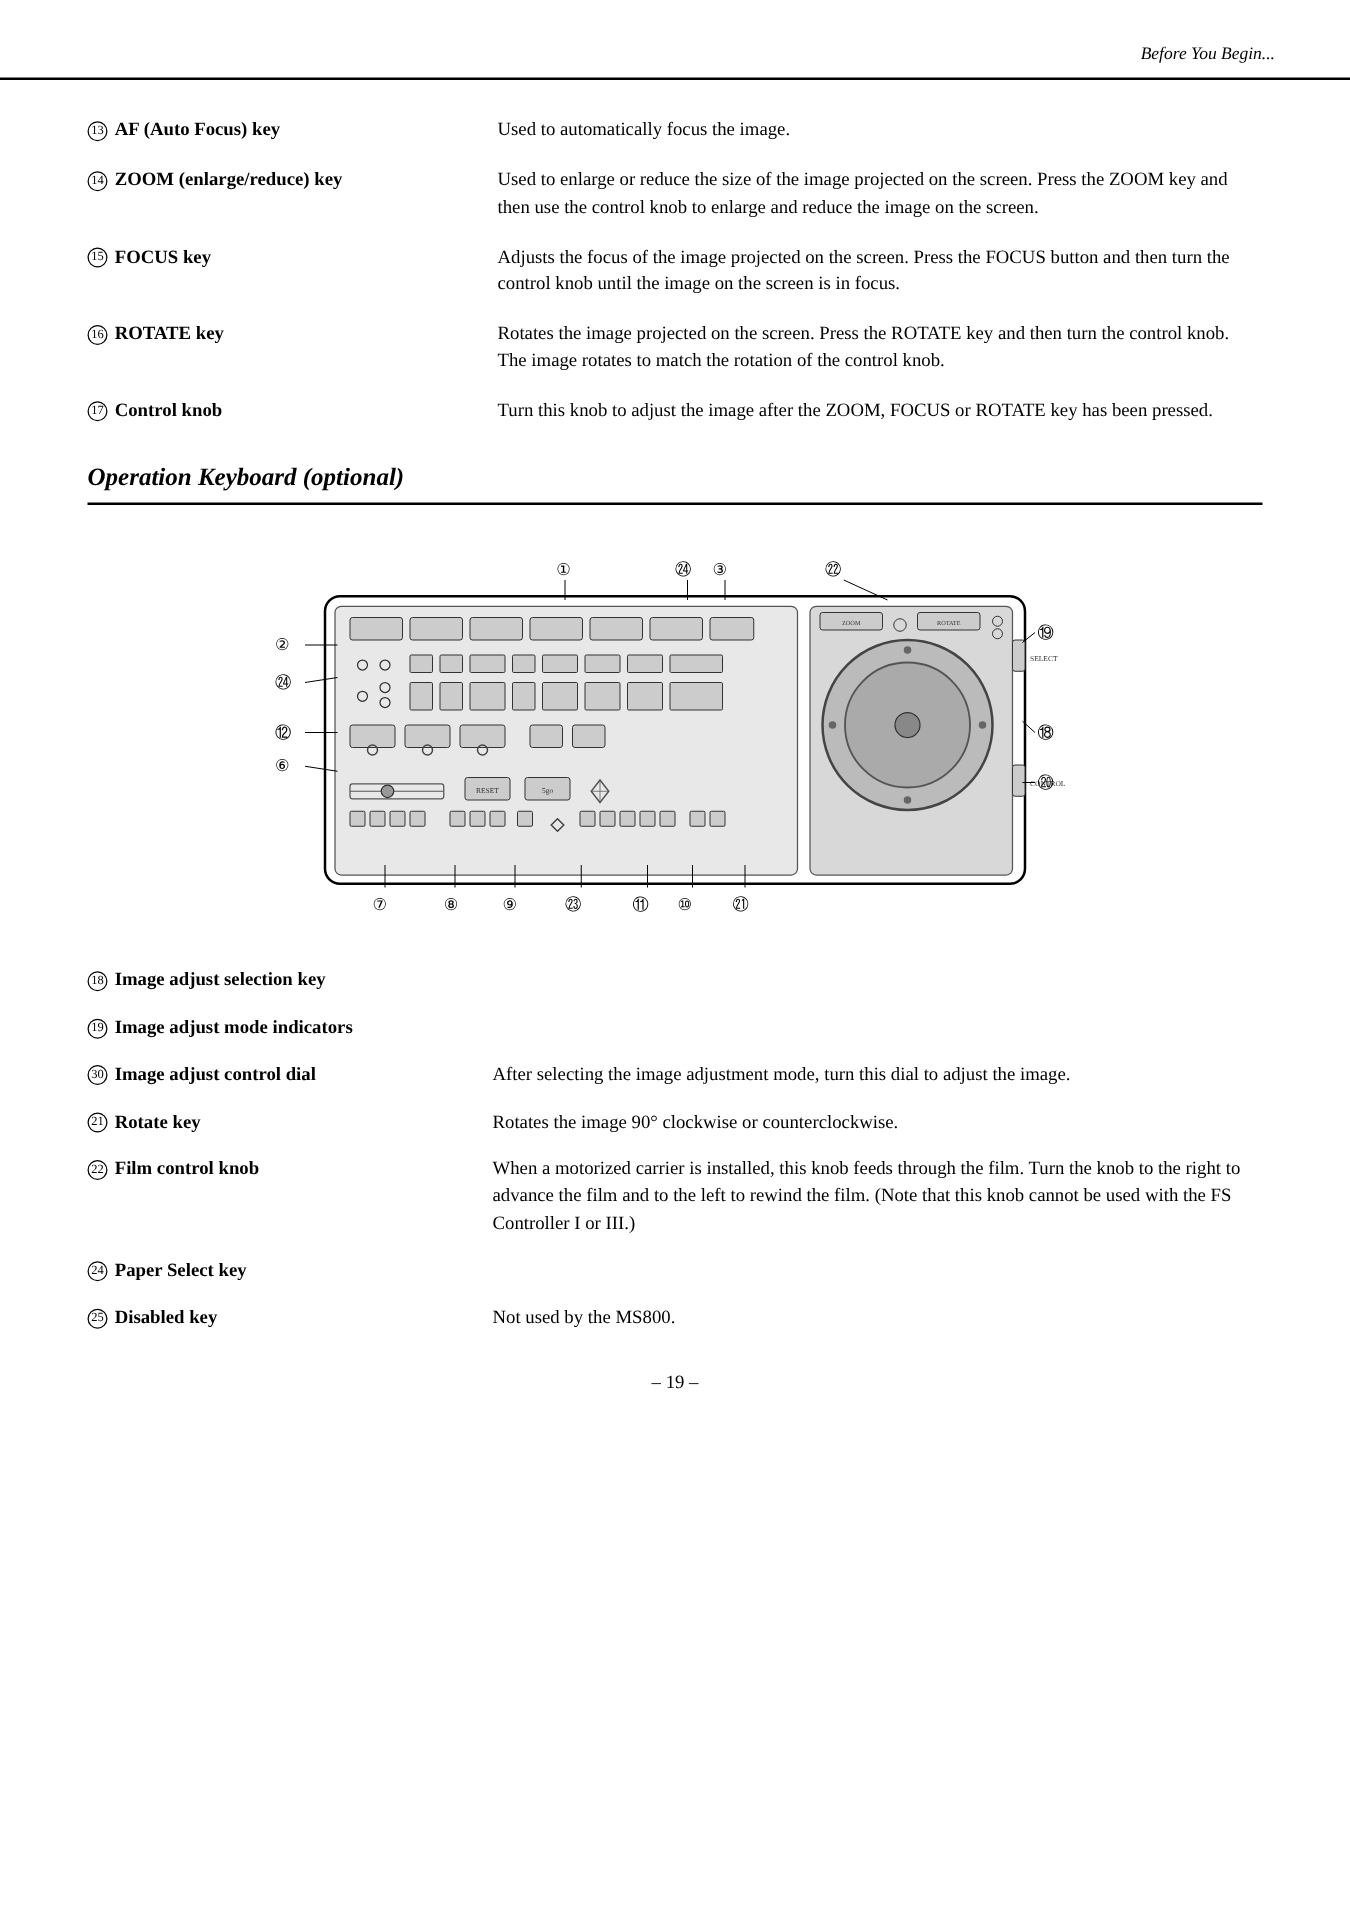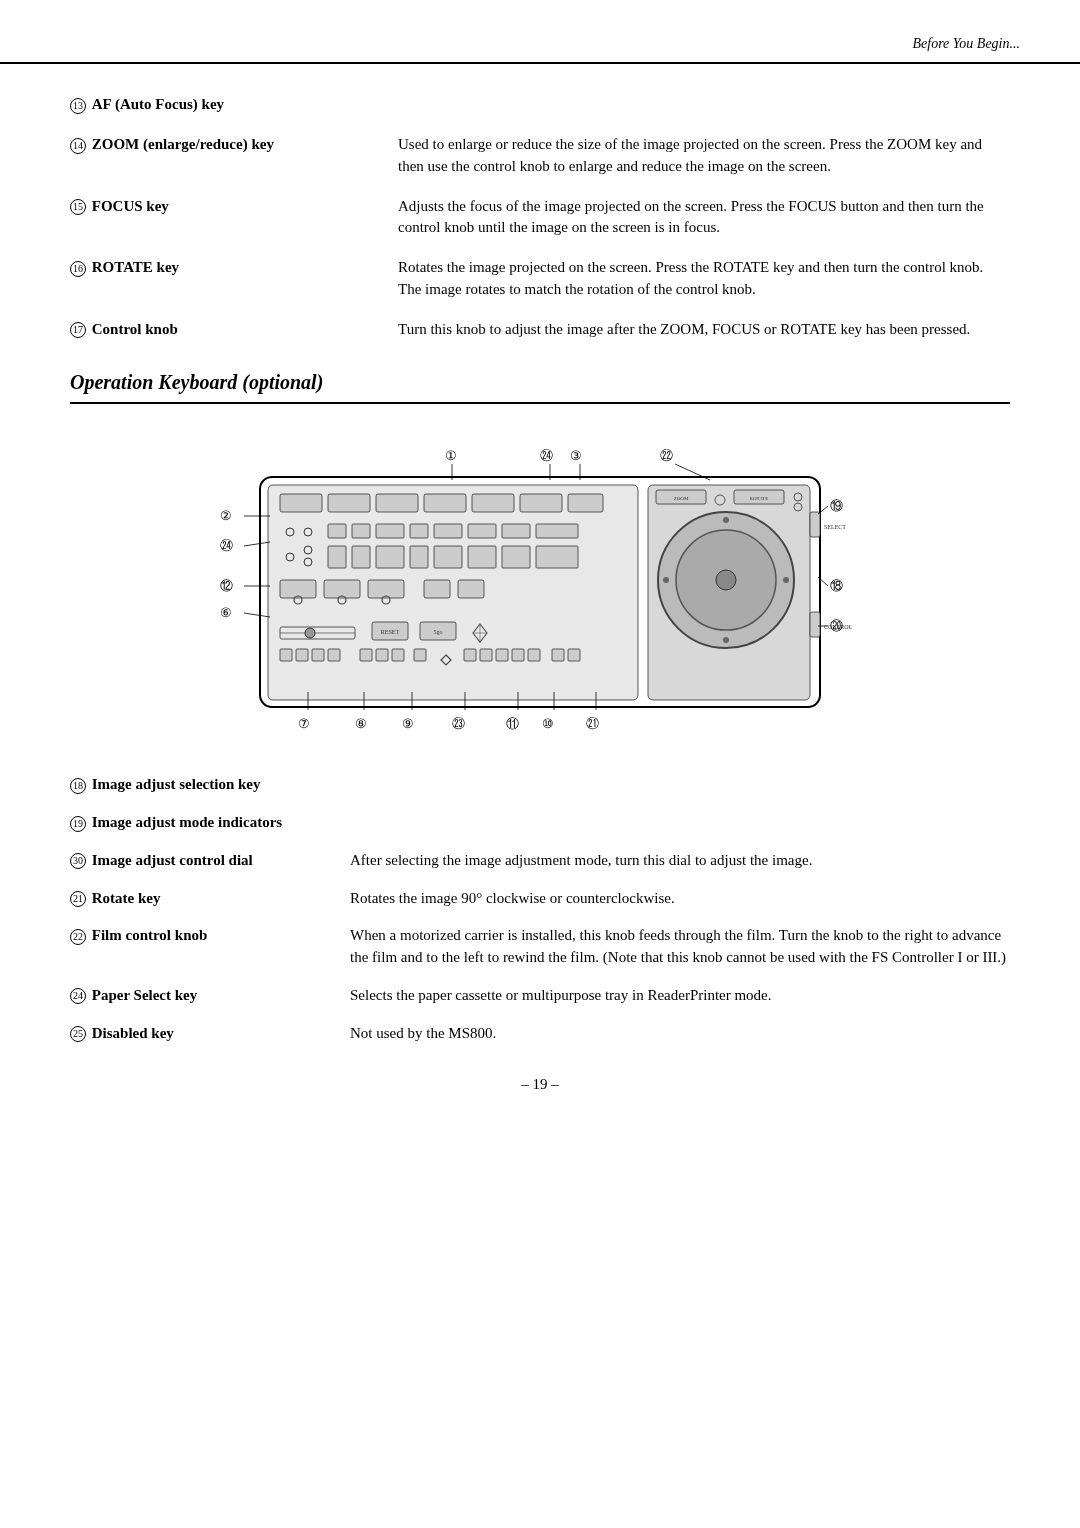--- a/index.html
+++ b/index.html
@@ -81,20 +81,21 @@
     }
 
     
     .bottom-list {
       width: 100%;
     }
     .bottom-row {
       display: flex;
       align-items: flex-start;
       margin-bottom: 16px;
+      gap: 44px;
     }
     .bottom-label {
       min-width: 280px;
       max-width: 280px;
       font-weight: bold;
       font-size: 15px;
       padding-right: 20px;
       flex-shrink: 0;
     }
     .bottom-desc {
@@ -133,20 +134,21 @@
   </div>
 
   <div class="content">
 
     <div class="key-list">
 
       <div class="key-row">
         <div class="key-label">
           <span class="circled">13</span> <strong>AF (Auto Focus) key</strong>
         </div>
+        <div class="key-desc">Used to automatically focus the image.</div>
       </div>
 
       <div class="key-row">
         <div class="key-label">
           <span class="circled">14</span> <strong>ZOOM (enlarge/reduce) key</strong>
         </div>
         <div class="key-desc">Used to enlarge or reduce the size of the image projected on the screen. Press the ZOOM key and then use the control knob to enlarge and reduce the image on the screen.</div>
       </div>
 
       <div class="key-row">
@@ -363,21 +365,20 @@
           <span class="circled">22</span> <strong>Film control knob</strong>
         </div>
         <div class="bottom-desc">When a motorized carrier is installed, this knob feeds through the film. Turn the knob to the right to advance the film and to the left to rewind the film. (Note that this knob cannot be used with the FS Controller I or III.)</div>
       </div>
 
 
       <div class="bottom-row">
         <div class="bottom-label">
           <span class="circled">24</span> <strong>Paper Select key</strong>
         </div>
-        <div class="bottom-desc">Selects the paper cassette or multipurpose tray in ReaderPrinter mode.</div>
       </div>
 
       <div class="bottom-row">
         <div class="bottom-label">
           <span class="circled">25</span> <strong>Disabled key</strong>
         </div>
         <div class="bottom-desc">Not used by the MS800.</div>
       </div>
 
     </div>

